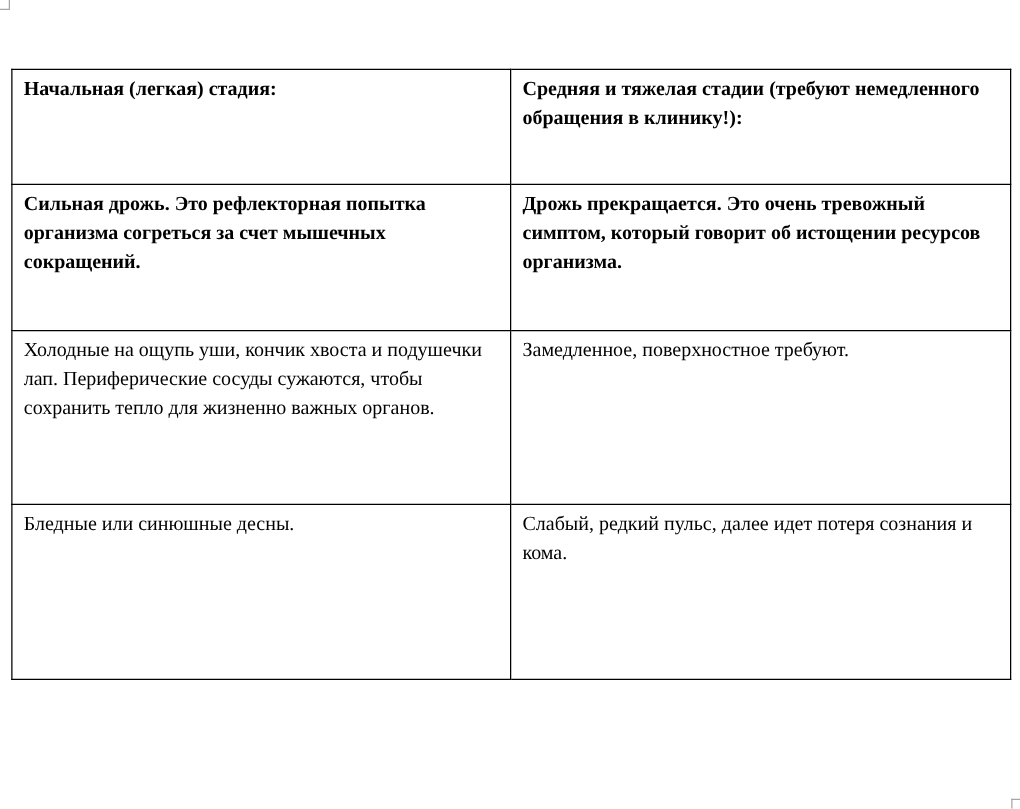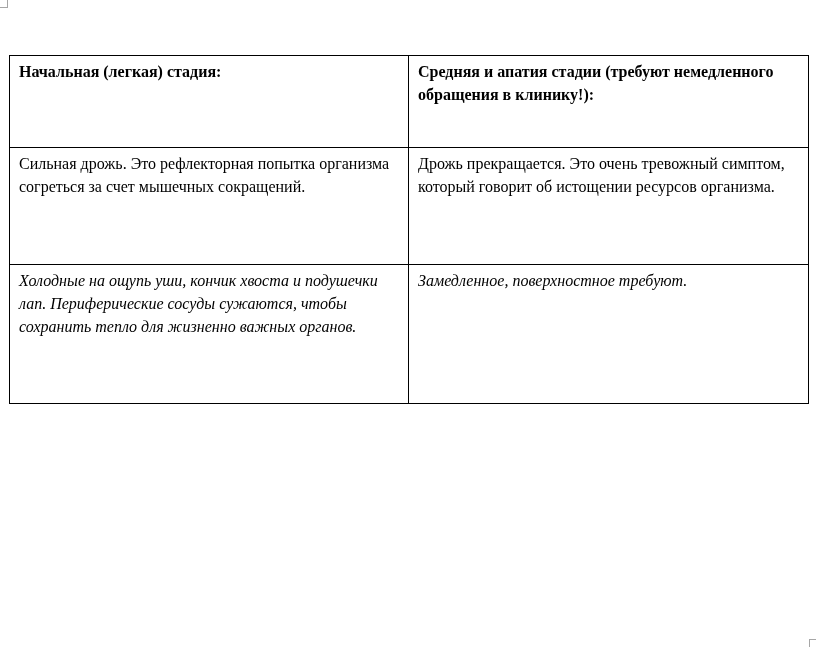--- a/index.html
+++ b/index.html
@@ -47,46 +47,50 @@
       padding: 4px 9px 0 9px;
       font-size: 16px;
       line-height: 23px;
       text-align: left;
       overflow: hidden;
     }
     table.doc-table td.head {
       font-weight: bold;
     }
     tr.r0 td { height: 87px; }
-    tr.r1 td { height: 112px; }
+    tr.r1 td { height: 112px; font-weight: bold; }
     tr.r2 td { height: 134px; }
-    tr.r3 td { height: 134px; font-style: italic; }
+    tr.r3 td { height: 134px; }
     tr.r4 td { height: 135px; }
     col.c-left { width: 399px; }
     col.c-right { width: 400px; }
   </style>
 </head>
 <body>
 
 <div class="corner-mark corner-tl"></div>
 
 <table class="doc-table">
   <colgroup>
     <col class="c-left">
     <col class="c-right">
   </colgroup>
   <tbody>
     <tr class="r0">
       <td class="head">Начальная (легкая) стадия:</td>
-      <td class="head">Средняя и апатия стадии (требуют немедленного обращения в клинику!):</td>
+      <td class="head">Средняя и тяжелая стадии (требуют немедленного обращения в клинику!):</td>
     </tr>
     <tr class="r1">
       <td>Сильная дрожь. Это рефлекторная попытка организма согреться за счет мышечных сокращений.</td>
       <td>Дрожь прекращается. Это очень тревожный симптом, который говорит об истощении ресурсов организма.</td>
     </tr>
     <tr class="r3">
       <td>Холодные на ощупь уши, кончик хвоста и подушечки лап. Периферические сосуды сужаются, чтобы сохранить тепло для жизненно важных органов.</td>
       <td>Замедленное, поверхностное требуют.</td>
     </tr>
+    <tr class="r4">
+      <td>Бледные или синюшные десны.</td>
+      <td>Слабый, редкий пульс, далее идет потеря сознания и кома.</td>
+    </tr>
   </tbody>
 </table>
 
 <div class="corner-mark corner-br"></div>
 
 </body></html>

